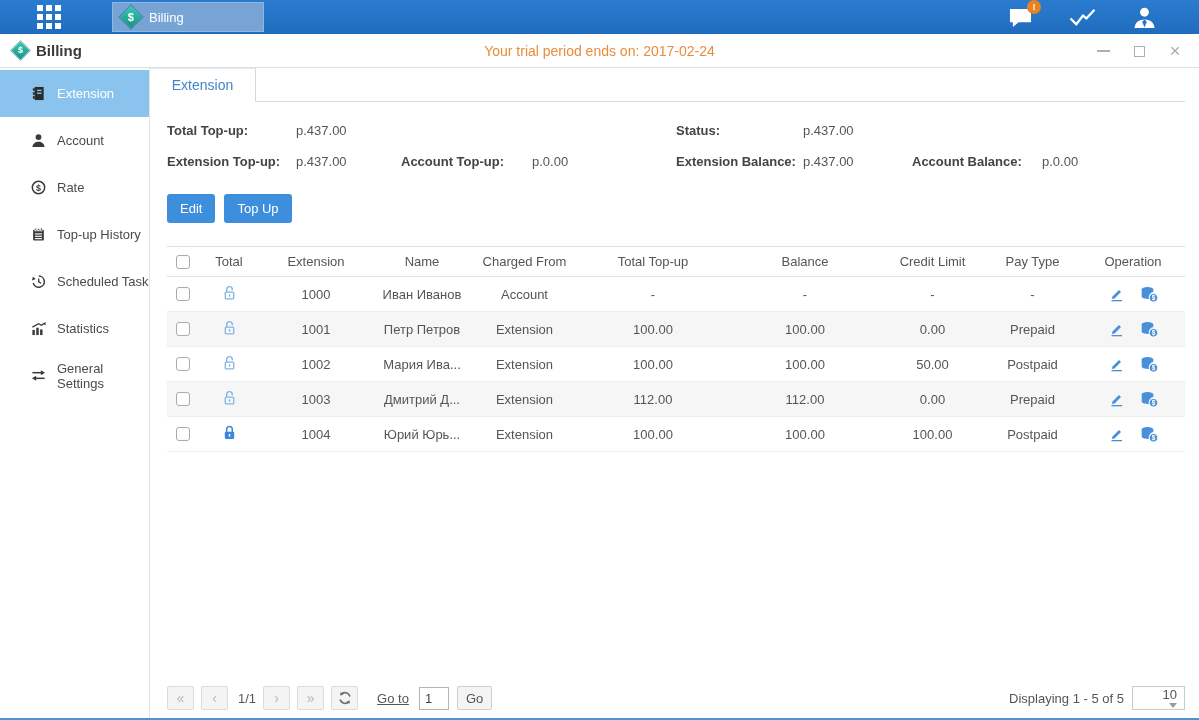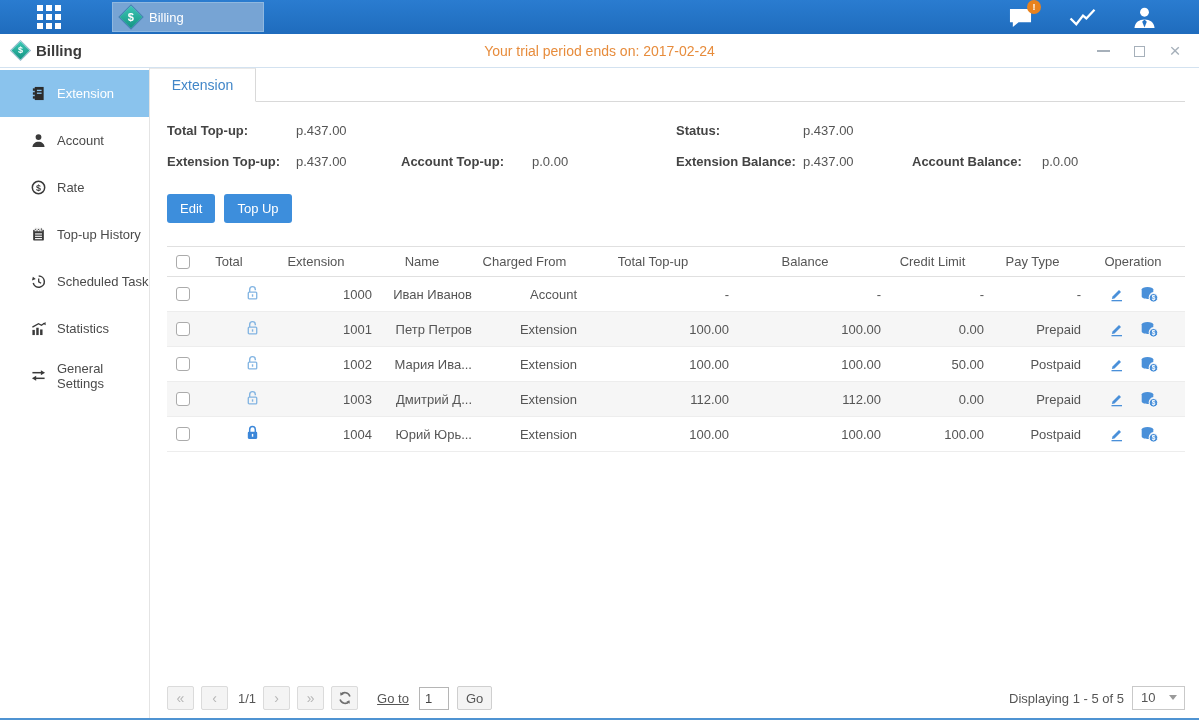--- a/index.html
+++ b/index.html
@@ -58,34 +58,34 @@
   
   .btn-row { margin-top:17px; padding-left:17px; display:flex; gap:9px; }
   .btn { background:#3d8edc; color:#fff; border:none; font-size:13px; padding:7px 13px; border-radius:3px; cursor:pointer; font-family:inherit; }
 
   
   table { width:calc(100% - 17px); margin-left:17px; margin-top:23px; border-collapse:collapse; font-size:13px; color:#555; }
   thead tr { height:30px; border-top:1px solid #e0e0e0; border-bottom:1px solid #e0e0e0; }
   th { font-weight:normal; color:#555; text-align:center; }
   tbody tr { height:35px; border-bottom:1px solid #ededed; }
   tbody tr.alt { background:#f6f6f6; }
-  td { text-align:right; }
+  td { text-align:center; }
   .cb { width:14px; height:14px; border:1px solid #ababab; border-radius:3px; background:#fff; margin:0 auto; cursor:pointer; }
   .op-cell { display:flex; justify-content:center; gap:15px; align-items:center; }
   .icon-btn { cursor:pointer; display:inline-flex; }
 
   
   .pager { position:absolute; left:17px; right:14px; bottom:7px; height:26px; display:flex; align-items:center; font-size:13px; color:#555; }
   .pg-btn { width:27px; height:24px; background:#f4f4f4; border:1px solid #dbdbdb; border-radius:2px; color:#b7b7b7; display:flex; align-items:center; justify-content:center; font-size:14px; margin-right:7px; cursor:pointer; }
   .pg-txt { margin:0 7px 0 3px; color:#555; }
   .goto-label { margin:0 10px 0 12px;text-decoration:underline; }
   .goto-input { width:30px; height:23px; border:1px solid #b5b5b5; font-size:13px; padding-left:5px; color:#444; font-family:inherit; }
   .go-btn { margin-left:8px; height:24px; background:#f4f4f4; border:1px solid #cfcfcf; border-radius:2px; font-size:13px; color:#555; padding:0 8px; cursor:pointer; font-family:inherit; }
   .pager-right { margin-left:auto; display:flex; align-items:center; gap:8px; }
-  .page-size { width:53px; height:24px; border:1px solid #c9c9c9; background:#fff; display:flex; align-items:center; justify-content:space-between; padding:0 7px 1px 8px; cursor:pointer; color:#555; }
+  .page-size { width:53px; height:24px; border:1px solid #c9c9c9; background:#fff; display:flex; align-items:flex-end; justify-content:space-between; padding:0 7px 1px 8px; cursor:pointer; color:#555;flex-direction:column; }
   .caret { width:0; height:0; border-left:4px solid transparent; border-right:4px solid transparent; border-top:5px solid #9a9a9a; }
 </style>
 </head>
 <body>
 
 <div class="window">
 
   <div class="topbar">
     <div class="grid-icon">
       <span></span>

